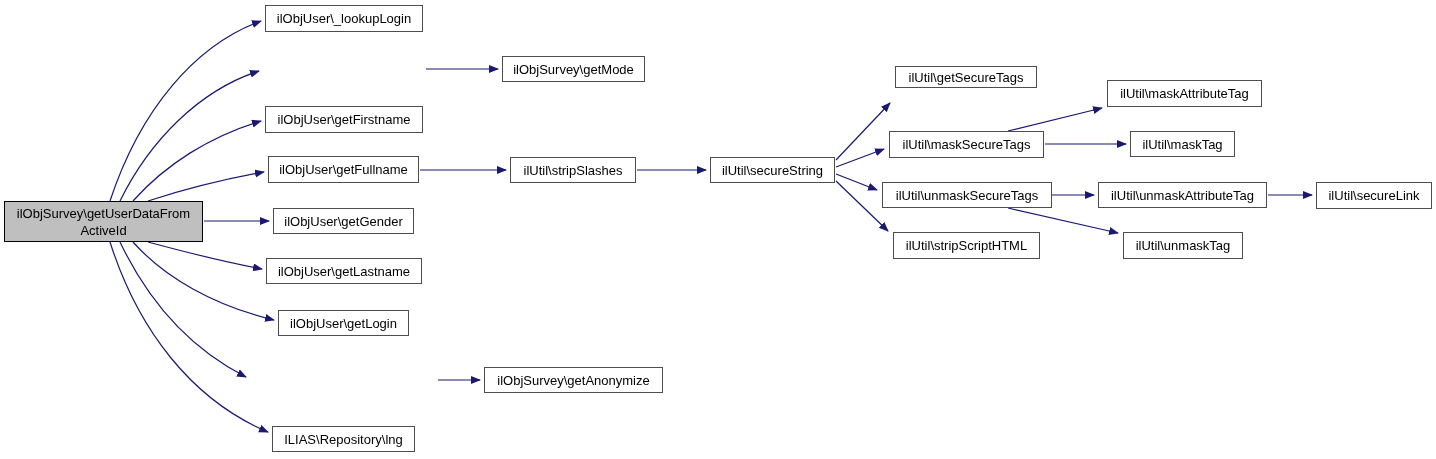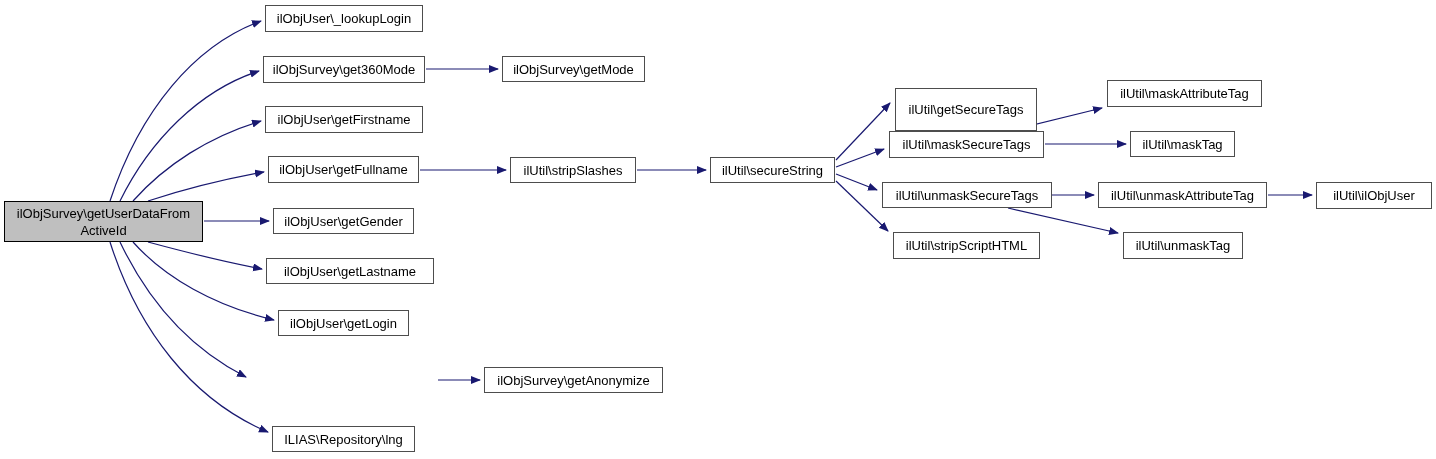--- a/index.html
+++ b/index.html
@@ -74,33 +74,30 @@
   </svg>
 
   <div class="node highlight" style="left:4px;top:201px;width:199px;height:41px">
     <span>ilObjSurvey\getUserDataFrom</span>
     <span>ActiveId</span>
   </div>
 
   <div class="node" style="left:265px;top:5px;width:158px;height:27px">
     <span>ilObjUser\_lookupLogin</span>
   </div>
-  <div class="node" style="left:263px;top:56px;width:162px;height:27px">
-    <span>ilObjSurvey\get360Mode</span>
-  </div>
   <div class="node" style="left:265px;top:106px;width:158px;height:27px">
     <span>ilObjUser\getFirstname</span>
   </div>
   <div class="node" style="left:268px;top:156px;width:151px;height:27px">
     <span>ilObjUser\getFullname</span>
   </div>
   <div class="node" style="left:273px;top:208px;width:141px;height:26px">
     <span>ilObjUser\getGender</span>
   </div>
-  <div class="node" style="left:266px;top:258px;width:168px;height:26px">
+  <div class="node" style="left:266px;top:258px;width:156px;height:26px">
     <span>ilObjUser\getLastname</span>
   </div>
   <div class="node" style="left:278px;top:310px;width:131px;height:26px">
     <span>ilObjUser\getLogin</span>
   </div>
   <div class="node" style="left:272px;top:426px;width:143px;height:26px">
     <span>ILIAS\Repository\lng</span>
   </div>
 
   <div class="node" style="left:502px;top:56px;width:143px;height:26px">
@@ -110,21 +107,21 @@
     <span>ilUtil\stripSlashes</span>
   </div>
   <div class="node" style="left:484px;top:367px;width:179px;height:26px">
     <span>ilObjSurvey\getAnonymize</span>
   </div>
 
   <div class="node" style="left:710px;top:157px;width:125px;height:26px">
     <span>ilUtil\secureString</span>
   </div>
 
-  <div class="node" style="left:895px;top:88px;width:142px;height:43px">
+  <div class="node" style="left:895px;top:66px;width:142px;height:22px">
     <span>ilUtil\getSecureTags</span>
   </div>
   <div class="node" style="left:889px;top:131px;width:155px;height:27px">
     <span>ilUtil\maskSecureTags</span>
   </div>
   <div class="node" style="left:882px;top:182px;width:170px;height:26px">
     <span>ilUtil\unmaskSecureTags</span>
   </div>
   <div class="node" style="left:893px;top:232px;width:147px;height:27px">
     <span>ilUtil\stripScriptHTML</span>
@@ -137,16 +134,16 @@
     <span>ilUtil\maskTag</span>
   </div>
   <div class="node" style="left:1123px;top:232px;width:120px;height:27px">
     <span>ilUtil\unmaskTag</span>
   </div>
   <div class="node" style="left:1098px;top:182px;width:169px;height:26px">
     <span>ilUtil\unmaskAttributeTag</span>
   </div>
 
   <div class="node" style="left:1316px;top:182px;width:116px;height:27px">
-    <span>ilUtil\ilObjUser</span>
+    <span>ilUtil\secureLink</span>
   </div>
 
 </div>
 
 </body></html>

